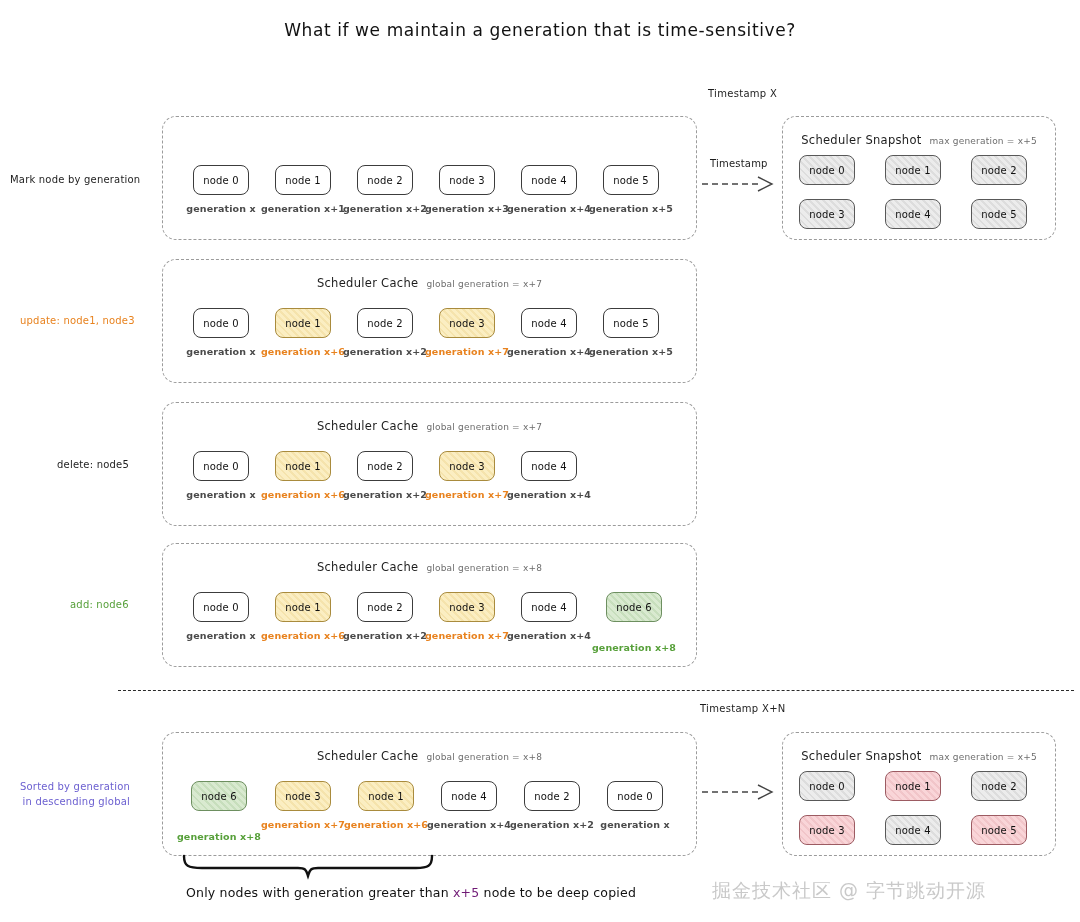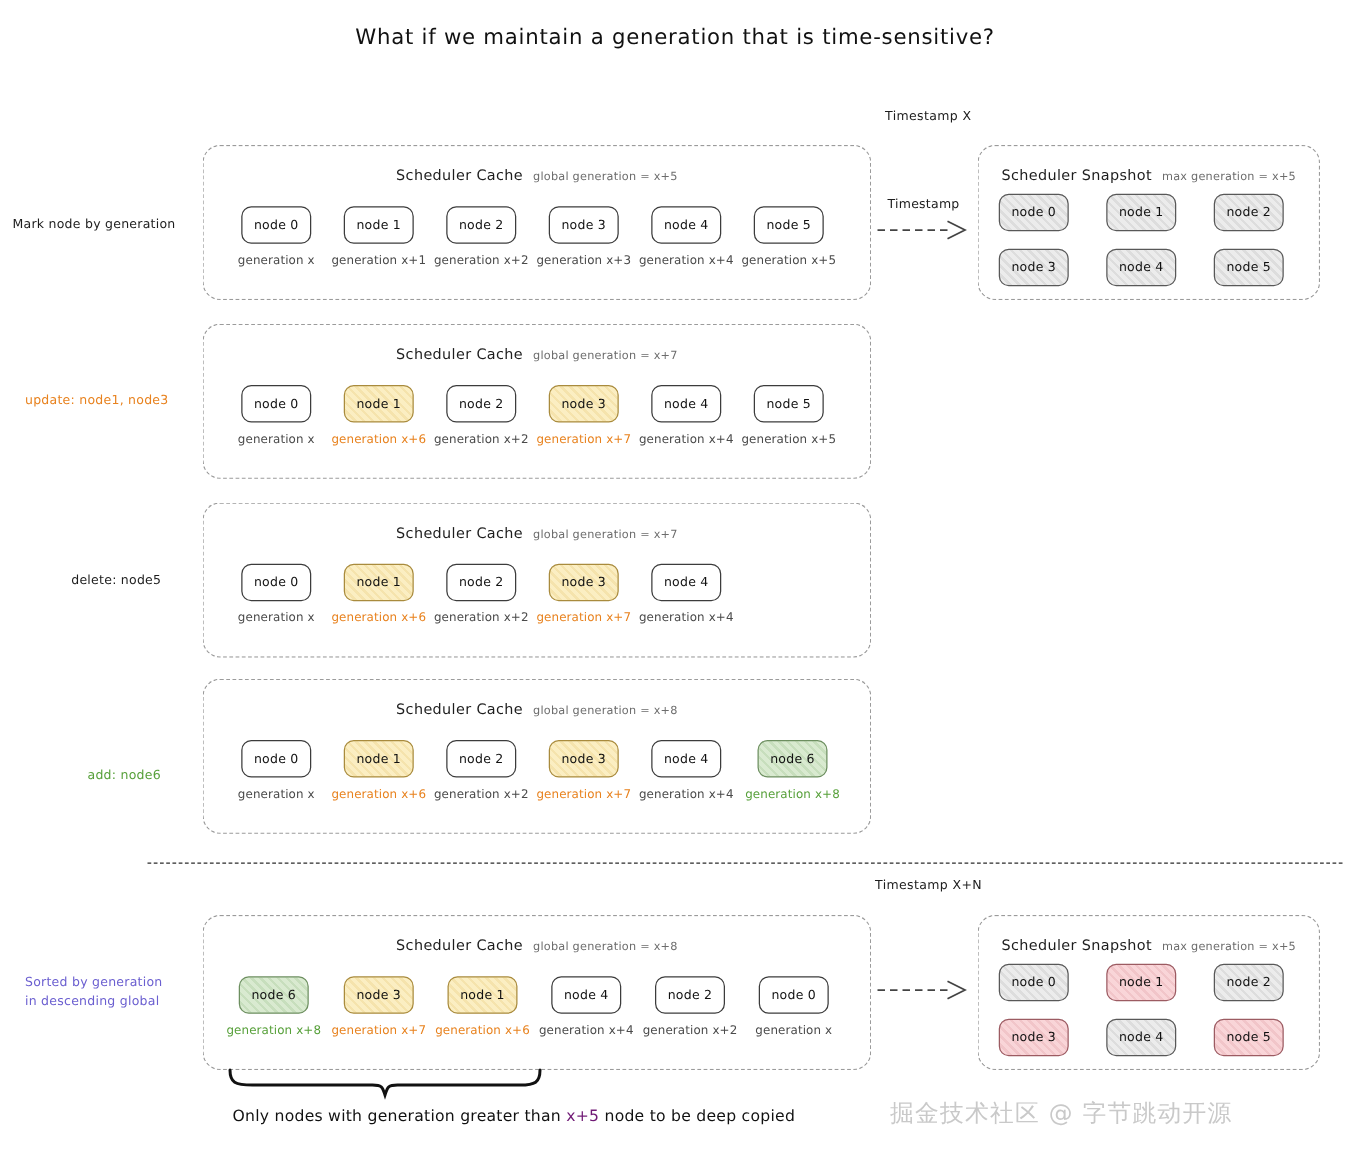--- a/index.html
+++ b/index.html
@@ -68,36 +68,37 @@
       repeating-linear-gradient(45deg, rgba(190,90,100,.13) 0 2px, rgba(255,255,255,0) 2px 5px),
       #f9d5d8;
     border-color:#9c5b62;
   }
 
   .gen{
     position:absolute;
     width:92px;text-align:center;
     font-size:9.5px;color:#4a4a4a;letter-spacing:.1px;
     white-space:nowrap;
+    font-weight:bold;
   }
   .gen.orange{color:#e8821e;}
-  .gen.green{color:#57a03a;}
+  .gen.green{color:#57a03a;margin-top:12px;}
 
   
   .row-label{
     position:absolute;
     font-size:10px;
     color:#1d1d1d;
     line-height:15px;
     letter-spacing:.2px;
     white-space:nowrap;
   }
   .row-label.orange{color:#e8821e;}
   .row-label.green{color:#57a03a;}
-  .row-label.purple{color:#6b5fd0;}
+  .row-label.purple{color:#6b5fd0;text-align:right;}
 
   
   .timestamp{
     position:absolute;
     font-size:10px;color:#1d1d1d;letter-spacing:.3px;white-space:nowrap;
   }
 
   
   #divider{
     position:absolute;left:118px;top:690px;width:956px;height:0;
@@ -129,23 +130,20 @@
 <div id="page-title">What if we maintain a generation that is time-sensitive?</div>
 
 <div class="timestamp" style="left:708px;top:88px;">Timestamp X</div>
 
 <div class="timestamp" style="left:700px;top:703px;">Timestamp X+N</div>
 
 <div id="divider"></div>
 
 <div class="row-label" style="left:10px;top:172px;">Mark node by generation</div>
 <div class="panel" style="left:162px;top:116px;width:533px;height:122px;">
-  <div class="panel-header">
-    <span class="panel-title">Scheduler Cache</span><span class="panel-sub">global generation = x+5</span>
-  </div>
   <div class="node" style="left:30px;top:48px;">node 0</div>
   <div class="node" style="left:112px;top:48px;">node 1</div>
   <div class="node" style="left:194px;top:48px;">node 2</div>
   <div class="node" style="left:276px;top:48px;">node 3</div>
   <div class="node" style="left:358px;top:48px;">node 4</div>
   <div class="node" style="left:440px;top:48px;">node 5</div>
   <div class="gen" style="left:12px;top:86px;">generation x</div>
   <div class="gen" style="left:94px;top:86px;">generation x+1</div>
   <div class="gen" style="left:176px;top:86px;">generation x+2</div>
   <div class="gen" style="left:258px;top:86px;">generation x+3</div>
@@ -202,21 +200,21 @@
   <div class="node" style="left:194px;top:48px;">node 2</div>
   <div class="node yellow" style="left:276px;top:48px;">node 3</div>
   <div class="node" style="left:358px;top:48px;">node 4</div>
   <div class="gen" style="left:12px;top:86px;">generation x</div>
   <div class="gen orange" style="left:94px;top:86px;">generation x+6</div>
   <div class="gen" style="left:176px;top:86px;">generation x+2</div>
   <div class="gen orange" style="left:258px;top:86px;">generation x+7</div>
   <div class="gen" style="left:340px;top:86px;">generation x+4</div>
 </div>
 
-<div class="row-label green" style="left:70px;top:597px;margin-top:16px;">add: node6</div>
+<div class="row-label green" style="left:70px;top:597px;">add: node6</div>
 <div class="panel" style="left:162px;top:543px;width:533px;height:122px;">
   <div class="panel-header">
     <span class="panel-title">Scheduler Cache</span><span class="panel-sub">global generation = x+8</span>
   </div>
   <div class="node" style="left:30px;top:48px;">node 0</div>
   <div class="node yellow" style="left:112px;top:48px;">node 1</div>
   <div class="node" style="left:194px;top:48px;">node 2</div>
   <div class="node yellow" style="left:276px;top:48px;">node 3</div>
   <div class="node" style="left:358px;top:48px;">node 4</div>
   <div class="node green" style="left:443px;top:48px;">node 6</div>

